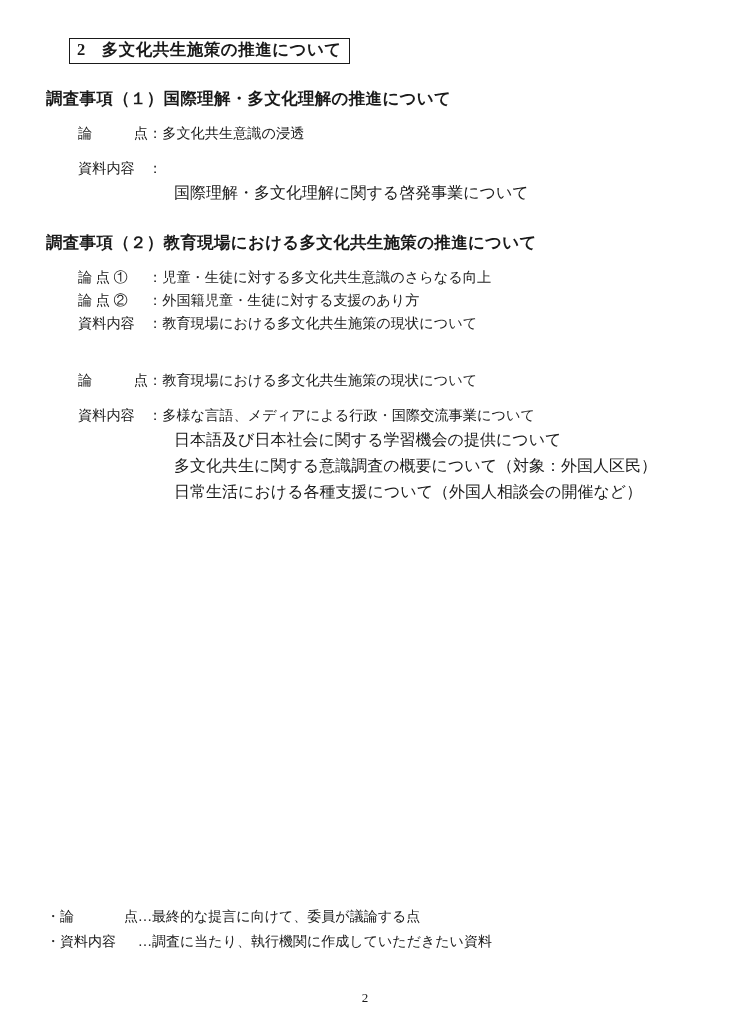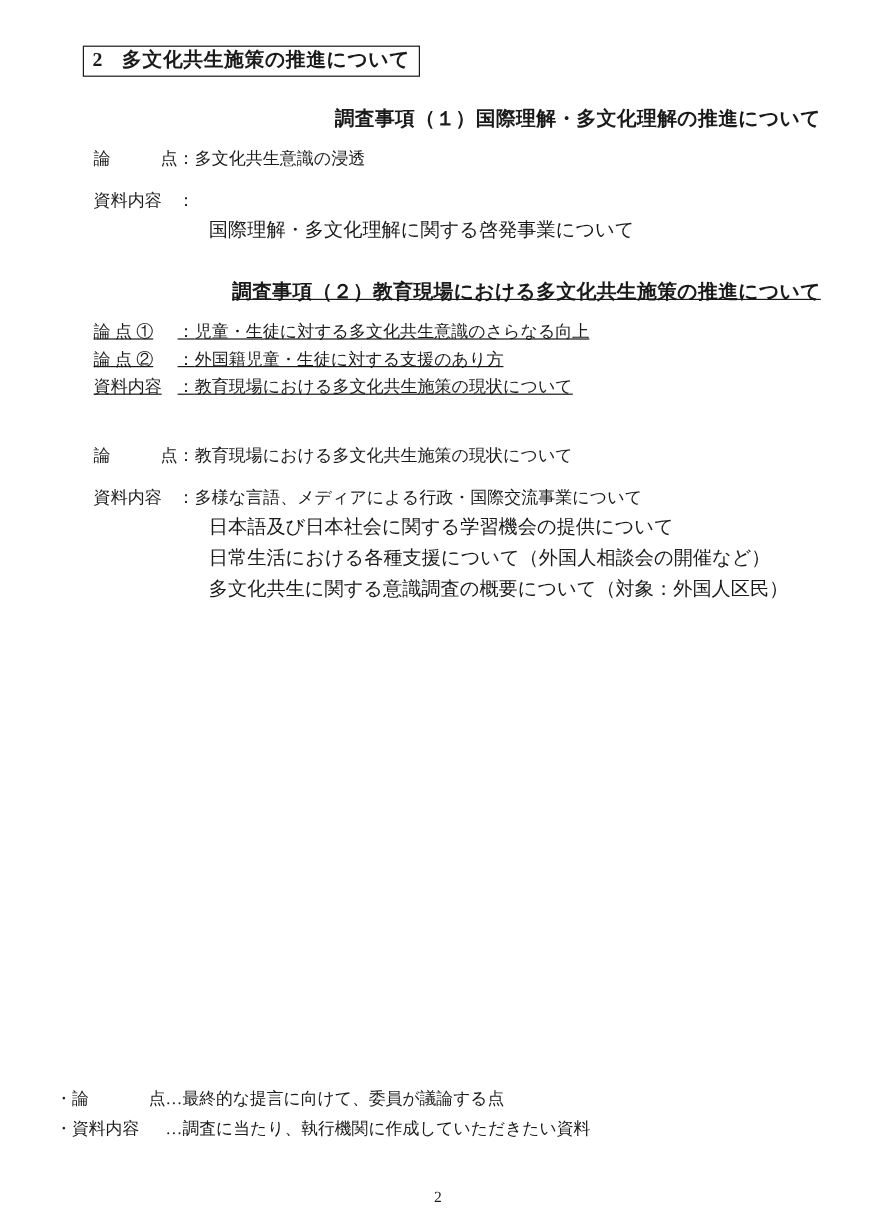--- a/index.html
+++ b/index.html
@@ -43,21 +43,20 @@
   }
   
   .item-block {
     margin-bottom: 26px;
   }
   .item-title {
     font-weight: bold;
     font-size: 16.5px;
     letter-spacing: 0.3px;
     margin: 0 0 12px 0;
-    text-align: right;
   }
   .rows {
     font-size: 14.2px;
     line-height: 1.62;
   }
   .row {
     display: flex;
     align-items: flex-start;
     padding-left: 32px;
   }
@@ -156,21 +155,21 @@
         <span class="label wide">資料内容</span>
         <span class="colon">：</span>
       </div>
       <div class="cont">
         <span class="spacer">資料内容：　</span>
         <span>国際理解・多文化理解に関する啓発事業について</span>
       </div>
     </div>
   </div>
 
-  <div class="item-block" style="margin-top:20px;text-decoration:underline;">
+  <div class="item-block" style="margin-top:20px;">
     <div class="item-title">調査事項（２）教育現場における多文化共生施策の推進について</div>
     <div class="rows tight">
       <div class="row">
         <span class="label wide">論 点 ①</span>
         <span class="colon">：</span>
         <span class="value">児童・生徒に対する多文化共生意識のさらなる向上</span>
       </div>
       <div class="row">
         <span class="label wide">論 点 ②</span>
         <span class="colon">：</span>
@@ -198,25 +197,25 @@
         <span class="label wide">資料内容</span>
         <span class="colon">：</span>
         <span class="value">多様な言語、メディアによる行政・国際交流事業について</span>
       </div>
       <div class="cont">
         <span class="spacer">資料内容：　</span>
         <span>日本語及び日本社会に関する学習機会の提供について</span>
       </div>
       <div class="cont">
         <span class="spacer">資料内容：　</span>
+        <span>多文化共生に関する意識調査の概要について（対象：外国人区民）</span>
+      </div>
+      <div class="cont">
+        <span class="spacer">資料内容：　</span>
         <span>日常生活における各種支援について（外国人相談会の開催など）</span>
-      </div>
-      <div class="cont">
-        <span class="spacer">資料内容：　</span>
-        <span>多文化共生に関する意識調査の概要について（対象：外国人区民）</span>
       </div>
     </div>
   </div>
 
   <div class="footnotes">
     <div class="footnote">
       <span>・</span>
       <span class="fn-label">
         <span>論</span>
         <span>点</span>

